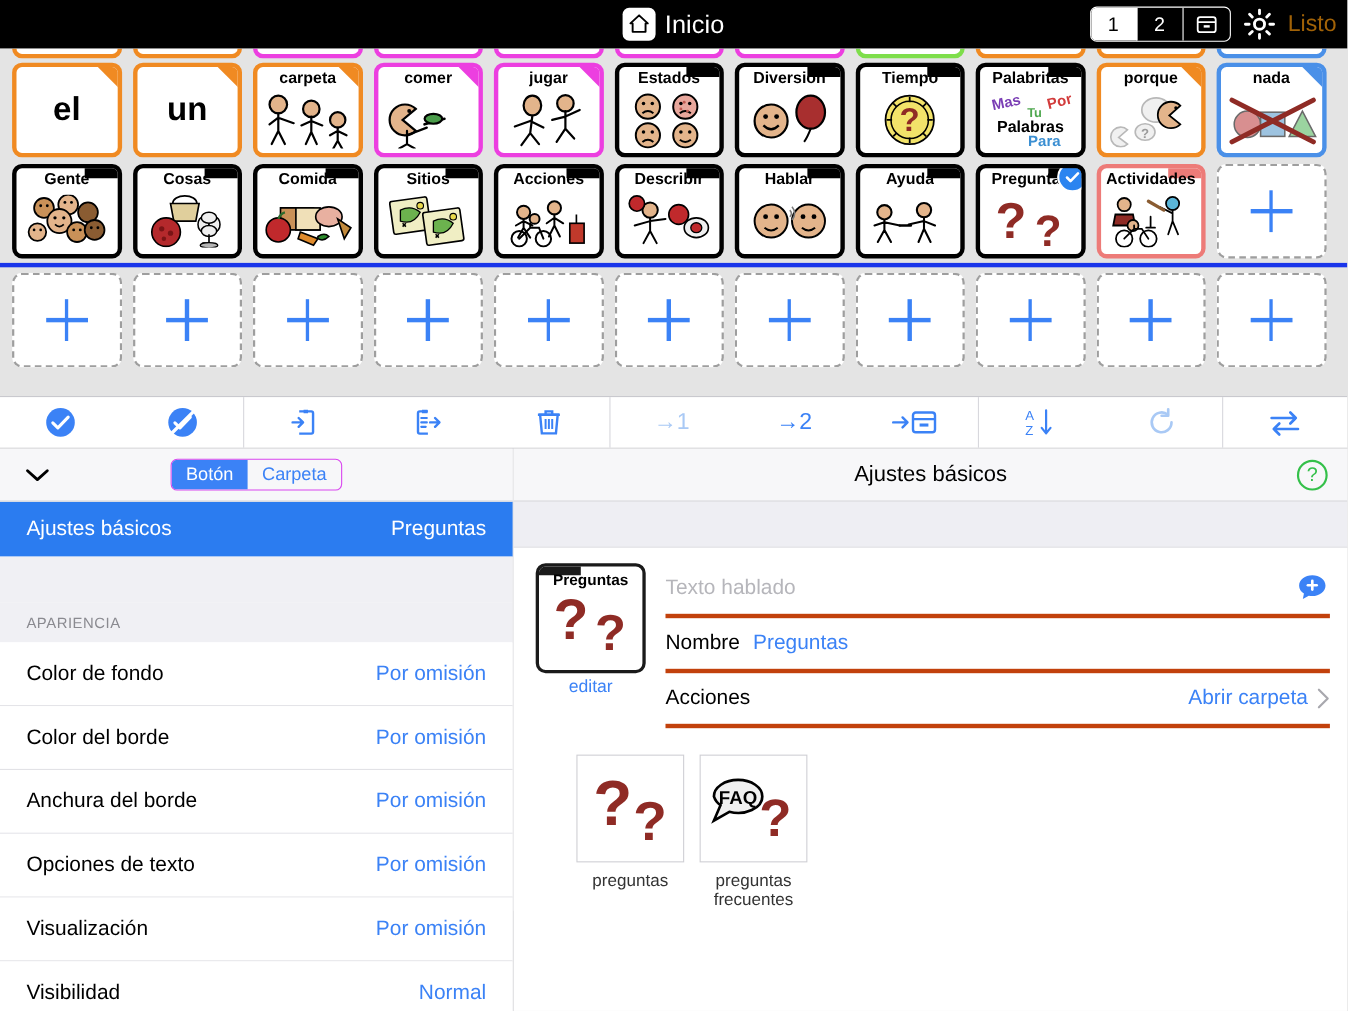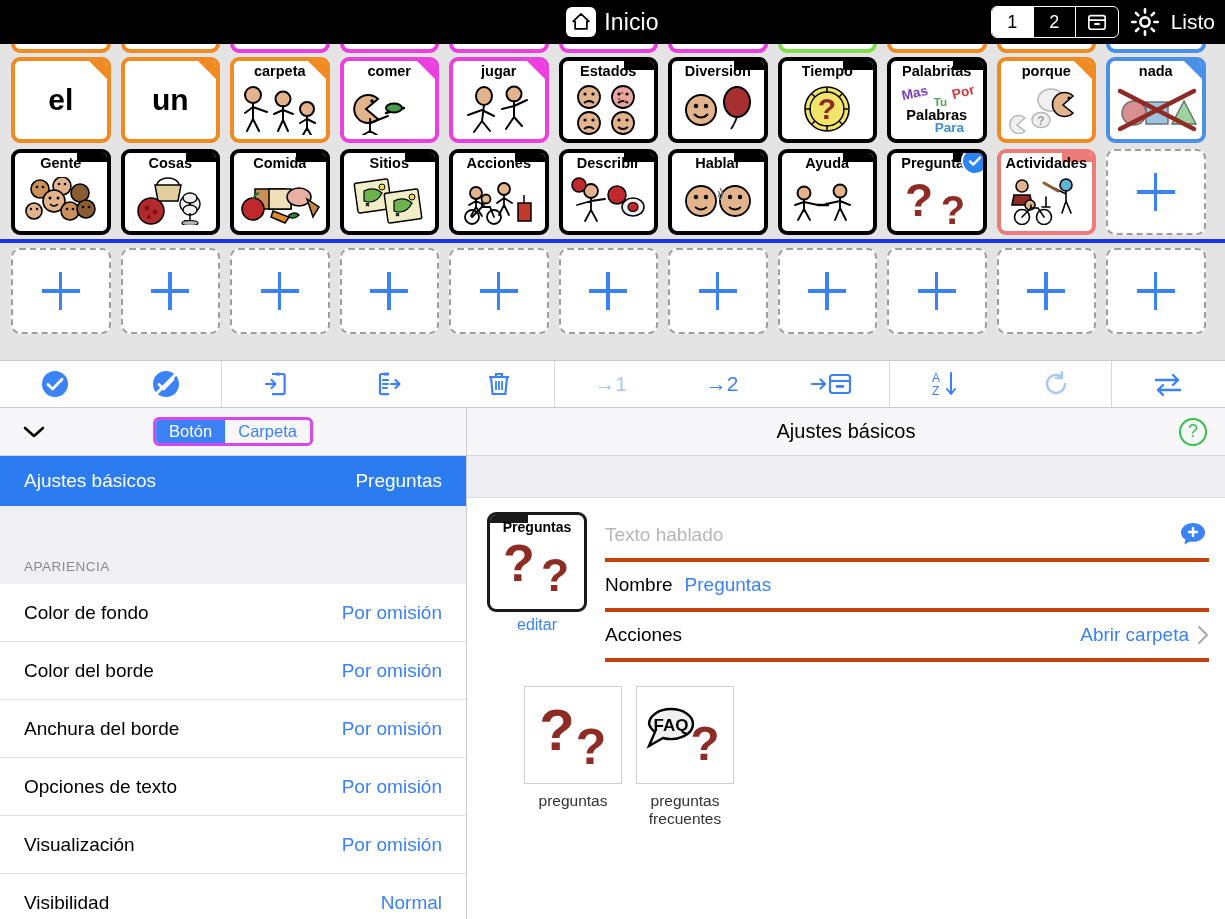--- a/index.html
+++ b/index.html
@@ -36,21 +36,21 @@
     overflow: hidden; height: 32px;
   }
   .seg > div {
     min-width: 42px; display: flex; align-items: center; justify-content: center;
     font-size: 18px; color: #fff; border-right: 1.5px solid #fff;
     padding: 0 8px;
   }
   .seg > div:last-child { border-right: none; }
   .seg > div.on { background: #fff; color: #000; }
   .gear-wrap { display: flex; align-items: center; }
-  .listo { font-size: 21px; color: #ffffff; }
+  .listo { font-size: 21px; color: #a16207; }
 
   
   .gridarea {
     position: absolute; top: 44px; left: 0; width: 1225px; height: 316px;
     background: #e4e4e4; overflow: hidden;
   }
   .grid-row { display: flex; padding: 0 6px; gap: 0; }
   .cellwrap { width: 109.5px; padding: 3px 5px; }
 
   
@@ -149,21 +149,21 @@
   .leftpane { width: 467px; height: 100%; background: #fff; border-right: 1px solid #c9c9ce; }
   .rightpane { flex: 1; height: 100%; background: #fff; }
 
   .lp-header {
     height: 48px; background: #f7f7f9; border-bottom: 1px solid #d5d5da;
     display: flex; align-items: center; position: relative;
   }
   .chev { margin-left: 22px; }
   .seg2 {
     position: absolute; left: 50%; transform: translateX(-50%);
-    display: flex; border: 3px solid #d946ef; border-radius: 6px; overflow: hidden;
+    display: flex; border: 1px solid #d946ef; border-radius: 6px; overflow: hidden;
     height: 29px;
   }
   .seg2 > div {
     padding: 0 13px; display: flex; align-items: center;
     font-size: 16.5px; color: #3b82f6;
   }
   .seg2 > div.on { background: #3b82f6; color: #fff; }
 
   .lp-selected {
     height: 50px; background: #2b7cf0; color: #fff;

